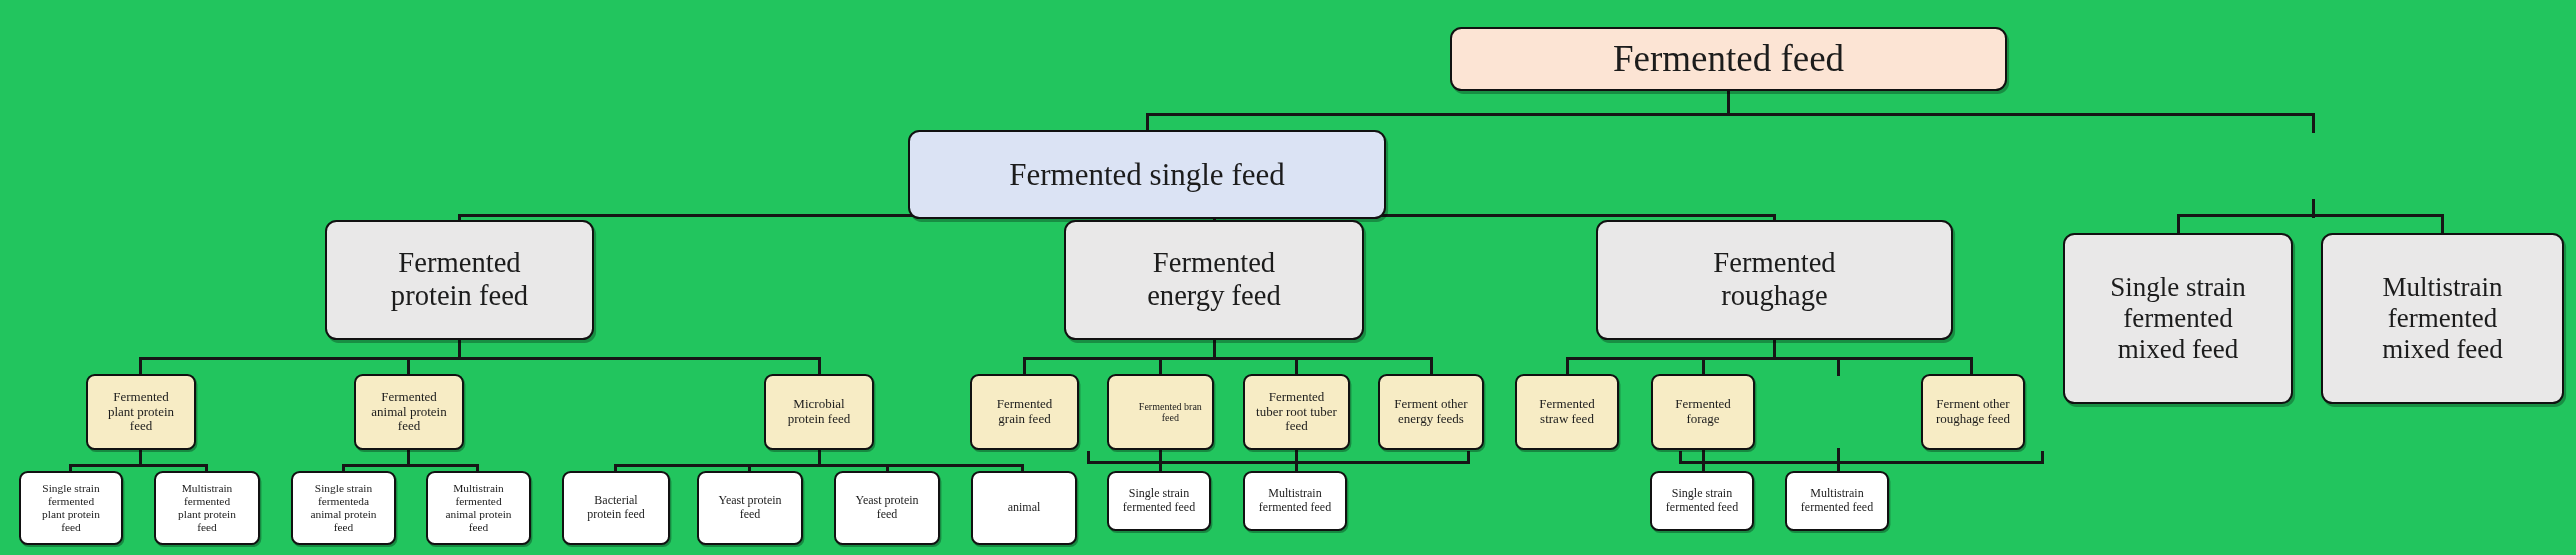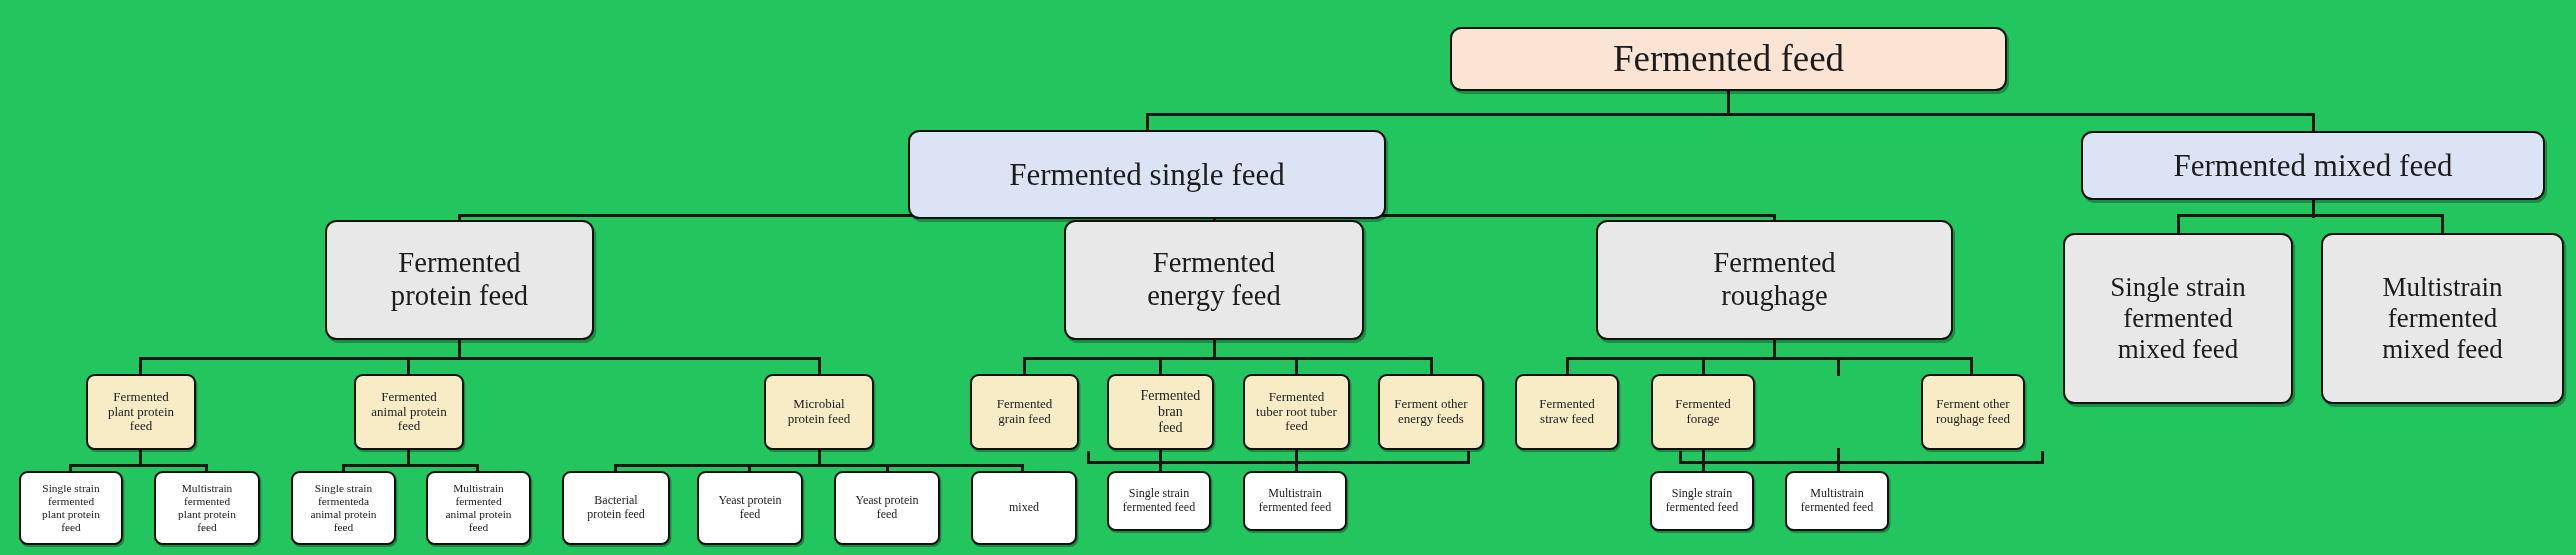--- a/index.html
+++ b/index.html
@@ -105,21 +105,20 @@
 
   <div class="ln v" style="left: 1702px; top: 448px; height: 24px; background: rgb(22, 22, 22);"></div>
   <div class="ln v" style="left: 1837px; top: 448px; height: 24px; background: rgb(22, 22, 22);"></div>
   <div class="ln h" style="left: 1679px; top: 461px; width: 365px; background: rgb(22, 22, 22);"></div>
   <div class="ln v" style="left: 1679px; top: 451px; height: 13px; background: rgb(22, 22, 22);"></div>
   <div class="ln v" style="left: 2041px; top: 451px; height: 13px; background: rgb(22, 22, 22);"></div>
 
   <div class="node" style="left: 1450px; top: 27px; width: 557px; height: 64px; font-size: 37px; background: rgb(252, 228, 212); border-color: rgb(17, 17, 17);">Fermented feed</div>
 
   <div class="node" style="left: 908px; top: 130px; width: 478px; height: 89px; font-size: 31px; background: rgb(219, 227, 244); border-color: rgb(17, 17, 17);">Fermented single feed</div>
-  <div class="node" style="left: 2081px; top: 131px; width: 464px; height: 69px; font-size: 31px; background: rgb(219, 227, 244); border-color: rgb(17, 17, 17);">Fermented mixed feed</div>
 
   <div class="node" style="left: 325px; top: 220px; width: 269px; height: 120px; font-size: 28.6px; background: rgb(233, 232, 232); border-color: rgb(17, 17, 17);">Fermented
 protein feed</div>
   <div class="node" style="left: 1064px; top: 220px; width: 300px; height: 120px; font-size: 28.6px; background: rgb(233, 232, 232); border-color: rgb(17, 17, 17);">Fermented
 energy feed</div>
   <div class="node" style="left: 1596px; top: 220px; width: 357px; height: 120px; font-size: 28.6px; background: rgb(233, 232, 232); border-color: rgb(17, 17, 17);">Fermented
 roughage</div>
   <div class="node" style="left: 2063px; top: 233px; width: 230px; height: 171px; font-size: 27px; background: rgb(233, 232, 232); border-color: rgb(17, 17, 17);">Single strain
 fermented
 mixed feed</div>
@@ -130,21 +129,21 @@
   <div class="node sm" style="left: 86px; top: 374px; width: 110px; height: 76px; font-size: 13px; background: rgb(247, 236, 197); border-color: rgb(17, 17, 17);">Fermented
 plant protein
 feed</div>
   <div class="node sm" style="left: 354px; top: 374px; width: 110px; height: 76px; font-size: 13px; background: rgb(247, 236, 197); border-color: rgb(17, 17, 17);">Fermented
 animal protein
 feed</div>
   <div class="node sm" style="left: 764px; top: 374px; width: 110px; height: 76px; font-size: 13px; background: rgb(247, 236, 197); border-color: rgb(17, 17, 17);">Microbial
 protein feed</div>
   <div class="node sm" style="left: 970px; top: 374px; width: 109px; height: 76px; font-size: 13px; background: rgb(247, 236, 197); border-color: rgb(17, 17, 17);">Fermented
 grain feed</div>
-  <div class="node sm" style="left: 1107px; top: 374px; width: 107px; height: 76px; font-size: 14px; background: rgb(247, 236, 197); border-color: rgb(17, 17, 17); padding-left: 24px;">Fermented bran
+  <div class="node sm" style="left: 1107px; top: 374px; width: 107px; height: 76px; font-size: 10px; background: rgb(247, 236, 197); border-color: rgb(17, 17, 17); padding-left: 24px;">Fermented bran
 feed</div>
   <div class="node sm" style="left: 1243px; top: 374px; width: 107px; height: 76px; font-size: 13px; background: rgb(247, 236, 197); border-color: rgb(17, 17, 17);">Fermented
 tuber root tuber
 feed</div>
   <div class="node sm" style="left: 1378px; top: 374px; width: 106px; height: 76px; font-size: 13px; background: rgb(247, 236, 197); border-color: rgb(17, 17, 17);">Ferment other
 energy feeds</div>
   <div class="node sm" style="left: 1515px; top: 374px; width: 104px; height: 76px; font-size: 13px; background: rgb(247, 236, 197); border-color: rgb(17, 17, 17);">Fermented
 straw feed</div>
   <div class="node sm" style="left: 1651px; top: 374px; width: 104px; height: 76px; font-size: 13px; background: rgb(247, 236, 197); border-color: rgb(17, 17, 17);">Fermented
 forage</div>
@@ -166,21 +165,21 @@
   <div class="node sm" style="left: 426px; top: 471px; width: 105px; height: 74px; font-size: 11.4px; background: rgb(255, 255, 255); border-color: rgb(17, 17, 17);">Multistrain
 fermented
 animal protein
 feed</div>
   <div class="node sm" style="left: 562px; top: 471px; width: 108px; height: 74px; font-size: 12px; background: rgb(255, 255, 255); border-color: rgb(17, 17, 17);">Bacterial
 protein feed</div>
   <div class="node sm" style="left: 697px; top: 471px; width: 106px; height: 74px; font-size: 12px; background: rgb(255, 255, 255); border-color: rgb(17, 17, 17);">Yeast protein
 feed</div>
   <div class="node sm" style="left: 834px; top: 471px; width: 106px; height: 74px; font-size: 12px; background: rgb(255, 255, 255); border-color: rgb(17, 17, 17);">Yeast protein
 feed</div>
-  <div class="node sm" style="left: 971px; top: 471px; width: 106px; height: 74px; font-size: 12px; background: rgb(255, 255, 255); border-color: rgb(17, 17, 17);">mixed</div>
+  <div class="node sm" style="left: 971px; top: 471px; width: 106px; height: 74px; font-size: 12px; background: rgb(255, 255, 255); border-color: rgb(17, 17, 17);">animal</div>
   <div class="node sm" style="left: 1107px; top: 471px; width: 104px; height: 60px; font-size: 12px; background: rgb(255, 255, 255); border-color: rgb(17, 17, 17);">Single strain
 fermented feed</div>
   <div class="node sm" style="left: 1243px; top: 471px; width: 104px; height: 60px; font-size: 12px; background: rgb(255, 255, 255); border-color: rgb(17, 17, 17);">Multistrain
 fermented feed</div>
   <div class="node sm" style="left: 1650px; top: 471px; width: 104px; height: 60px; font-size: 12px; background: rgb(255, 255, 255); border-color: rgb(17, 17, 17);">Single strain
 fermented feed</div>
   <div class="node sm" style="left: 1785px; top: 471px; width: 104px; height: 60px; font-size: 12px; background: rgb(255, 255, 255); border-color: rgb(17, 17, 17);">Multistrain
 fermented feed</div>
 
 </div>

